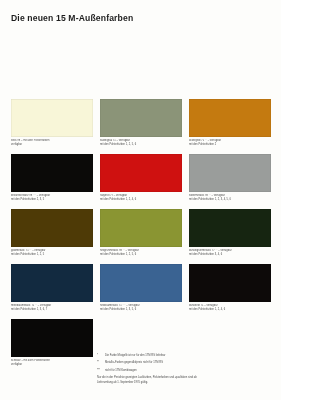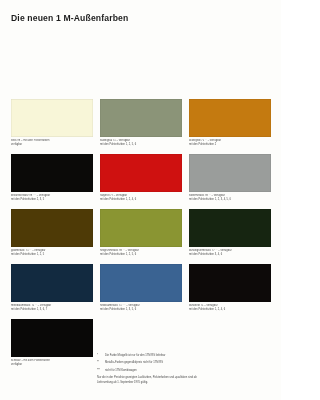--- a/index.html
+++ b/index.html
@@ -104,21 +104,21 @@
     line-height: 1.55;
     color: #4a4a4a;
     white-space: pre-line;
   }
 </style>
 </head>
 <body style="background-color: rgb(253, 253, 251);">
 
 <div class="page">
 
-  <div class="title">Die neuen 1 M-Außenfarben</div>
+  <div class="title">Die neuen 15 M-Außenfarben</div>
 
   <div class="grid">
 
     <div class="row">
       <div class="cell">
         <span class="swatch" style="background-color: rgb(248, 246, 216);"></span>
         <div class="caption">weiß 98 – mit allen Polsterfarben
 verfügbar</div>
       </div>
       <div class="cell">

